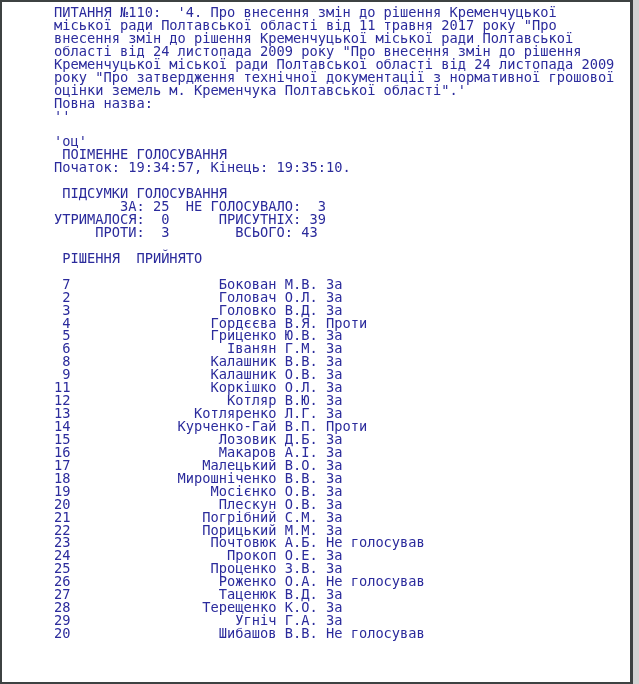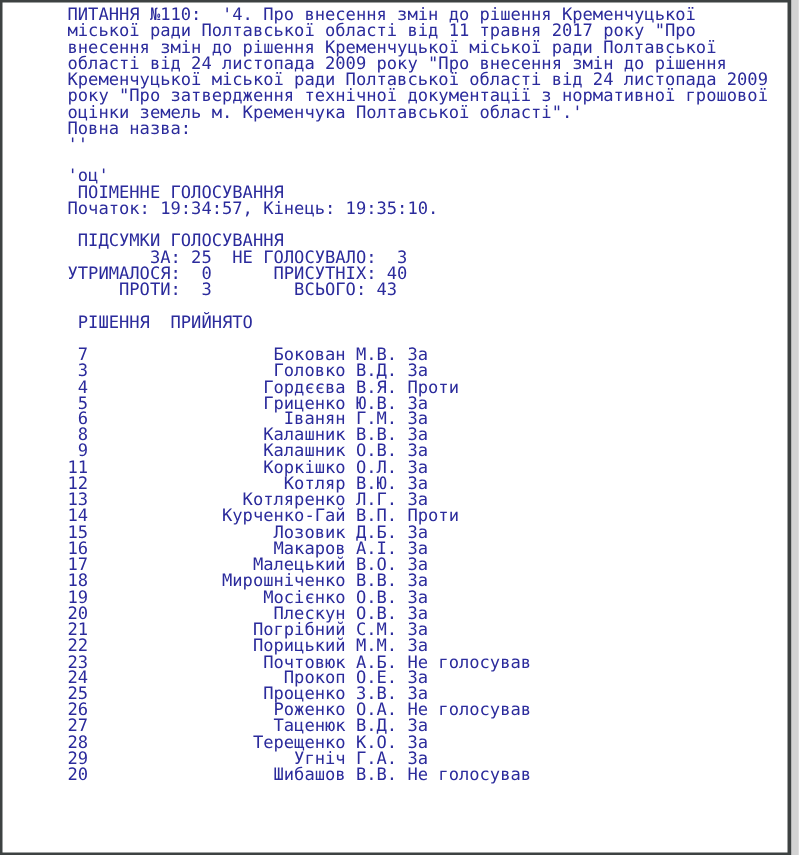--- a/index.html
+++ b/index.html
@@ -53,32 +53,33 @@
       <div class="line">'оц'</div>
       <div class="line"> ПОІМЕННЕ ГОЛОСУВАННЯ</div>
       <div class="line">Початок: 19:34:57, Кінець: 19:35:10.</div>
     </div>
 
     <div class="blank"></div>
 
     <div>
       <div class="line"> ПІДСУМКИ ГОЛОСУВАННЯ</div>
       <div class="line">        ЗА: 25  НЕ ГОЛОСУВАЛО:  3</div>
-      <div class="line">УТРИМАЛОСЯ:  0      ПРИСУТНІХ: 40</div>
+      <div class="line">УТРИМАЛОСЯ:  0      ПРИСУТНІХ: 39</div>
       <div class="line">     ПРОТИ:  3        ВСЬОГО: 43</div>
     </div>
 
     <div class="blank"></div>
 
     <div class="line"> РІШЕННЯ  ПРИЙНЯТО</div>
 
     <div class="blank"></div>
 
     <div id="votes">
         <div class="line"> 7                  Бокован М.В. За</div>
+        <div class="line"> 2                  Головач О.Л. За</div>
         <div class="line"> 3                  Головко В.Д. За</div>
         <div class="line"> 4                 Гордєєва В.Я. Проти</div>
         <div class="line"> 5                 Гриценко Ю.В. За</div>
         <div class="line"> 6                   Іванян Г.М. За</div>
         <div class="line"> 8                 Калашник В.В. За</div>
         <div class="line"> 9                 Калашник О.В. За</div>
         <div class="line">11                 Коркішко О.Л. За</div>
         <div class="line">12                   Котляр В.Ю. За</div>
         <div class="line">13               Котляренко Л.Г. За</div>
         <div class="line">14             Курченко-Гай В.П. Проти</div>

